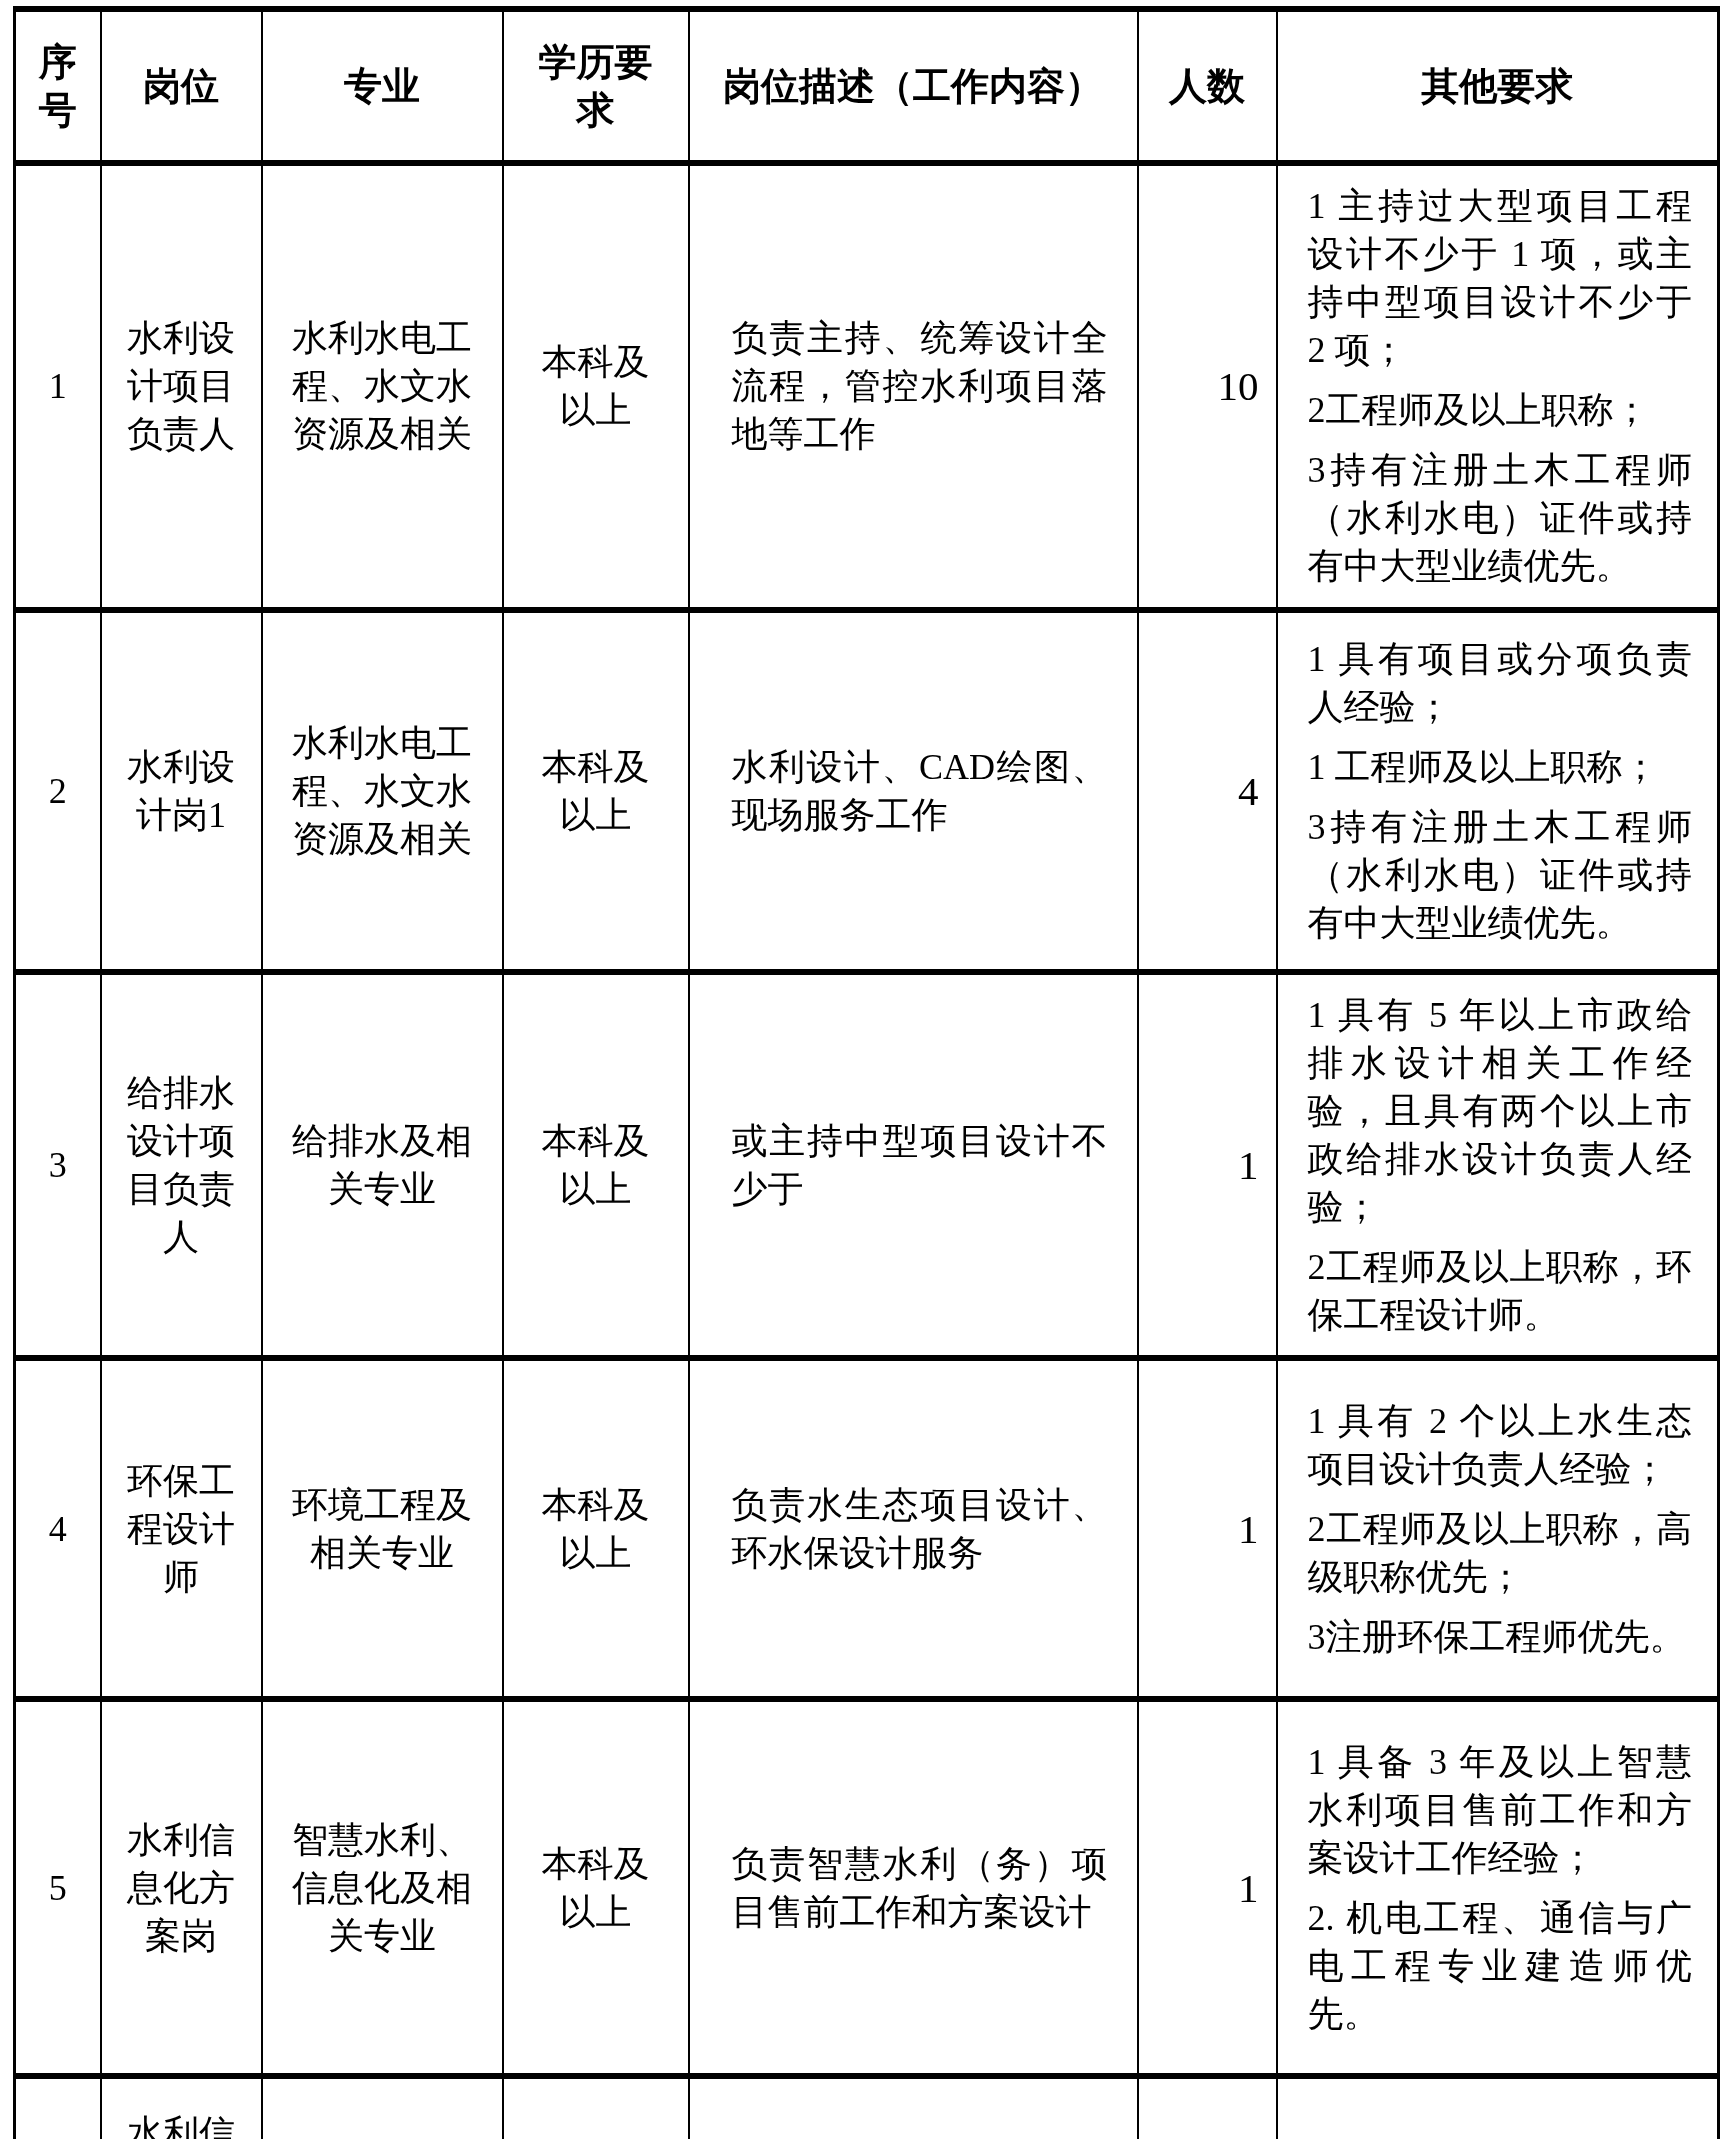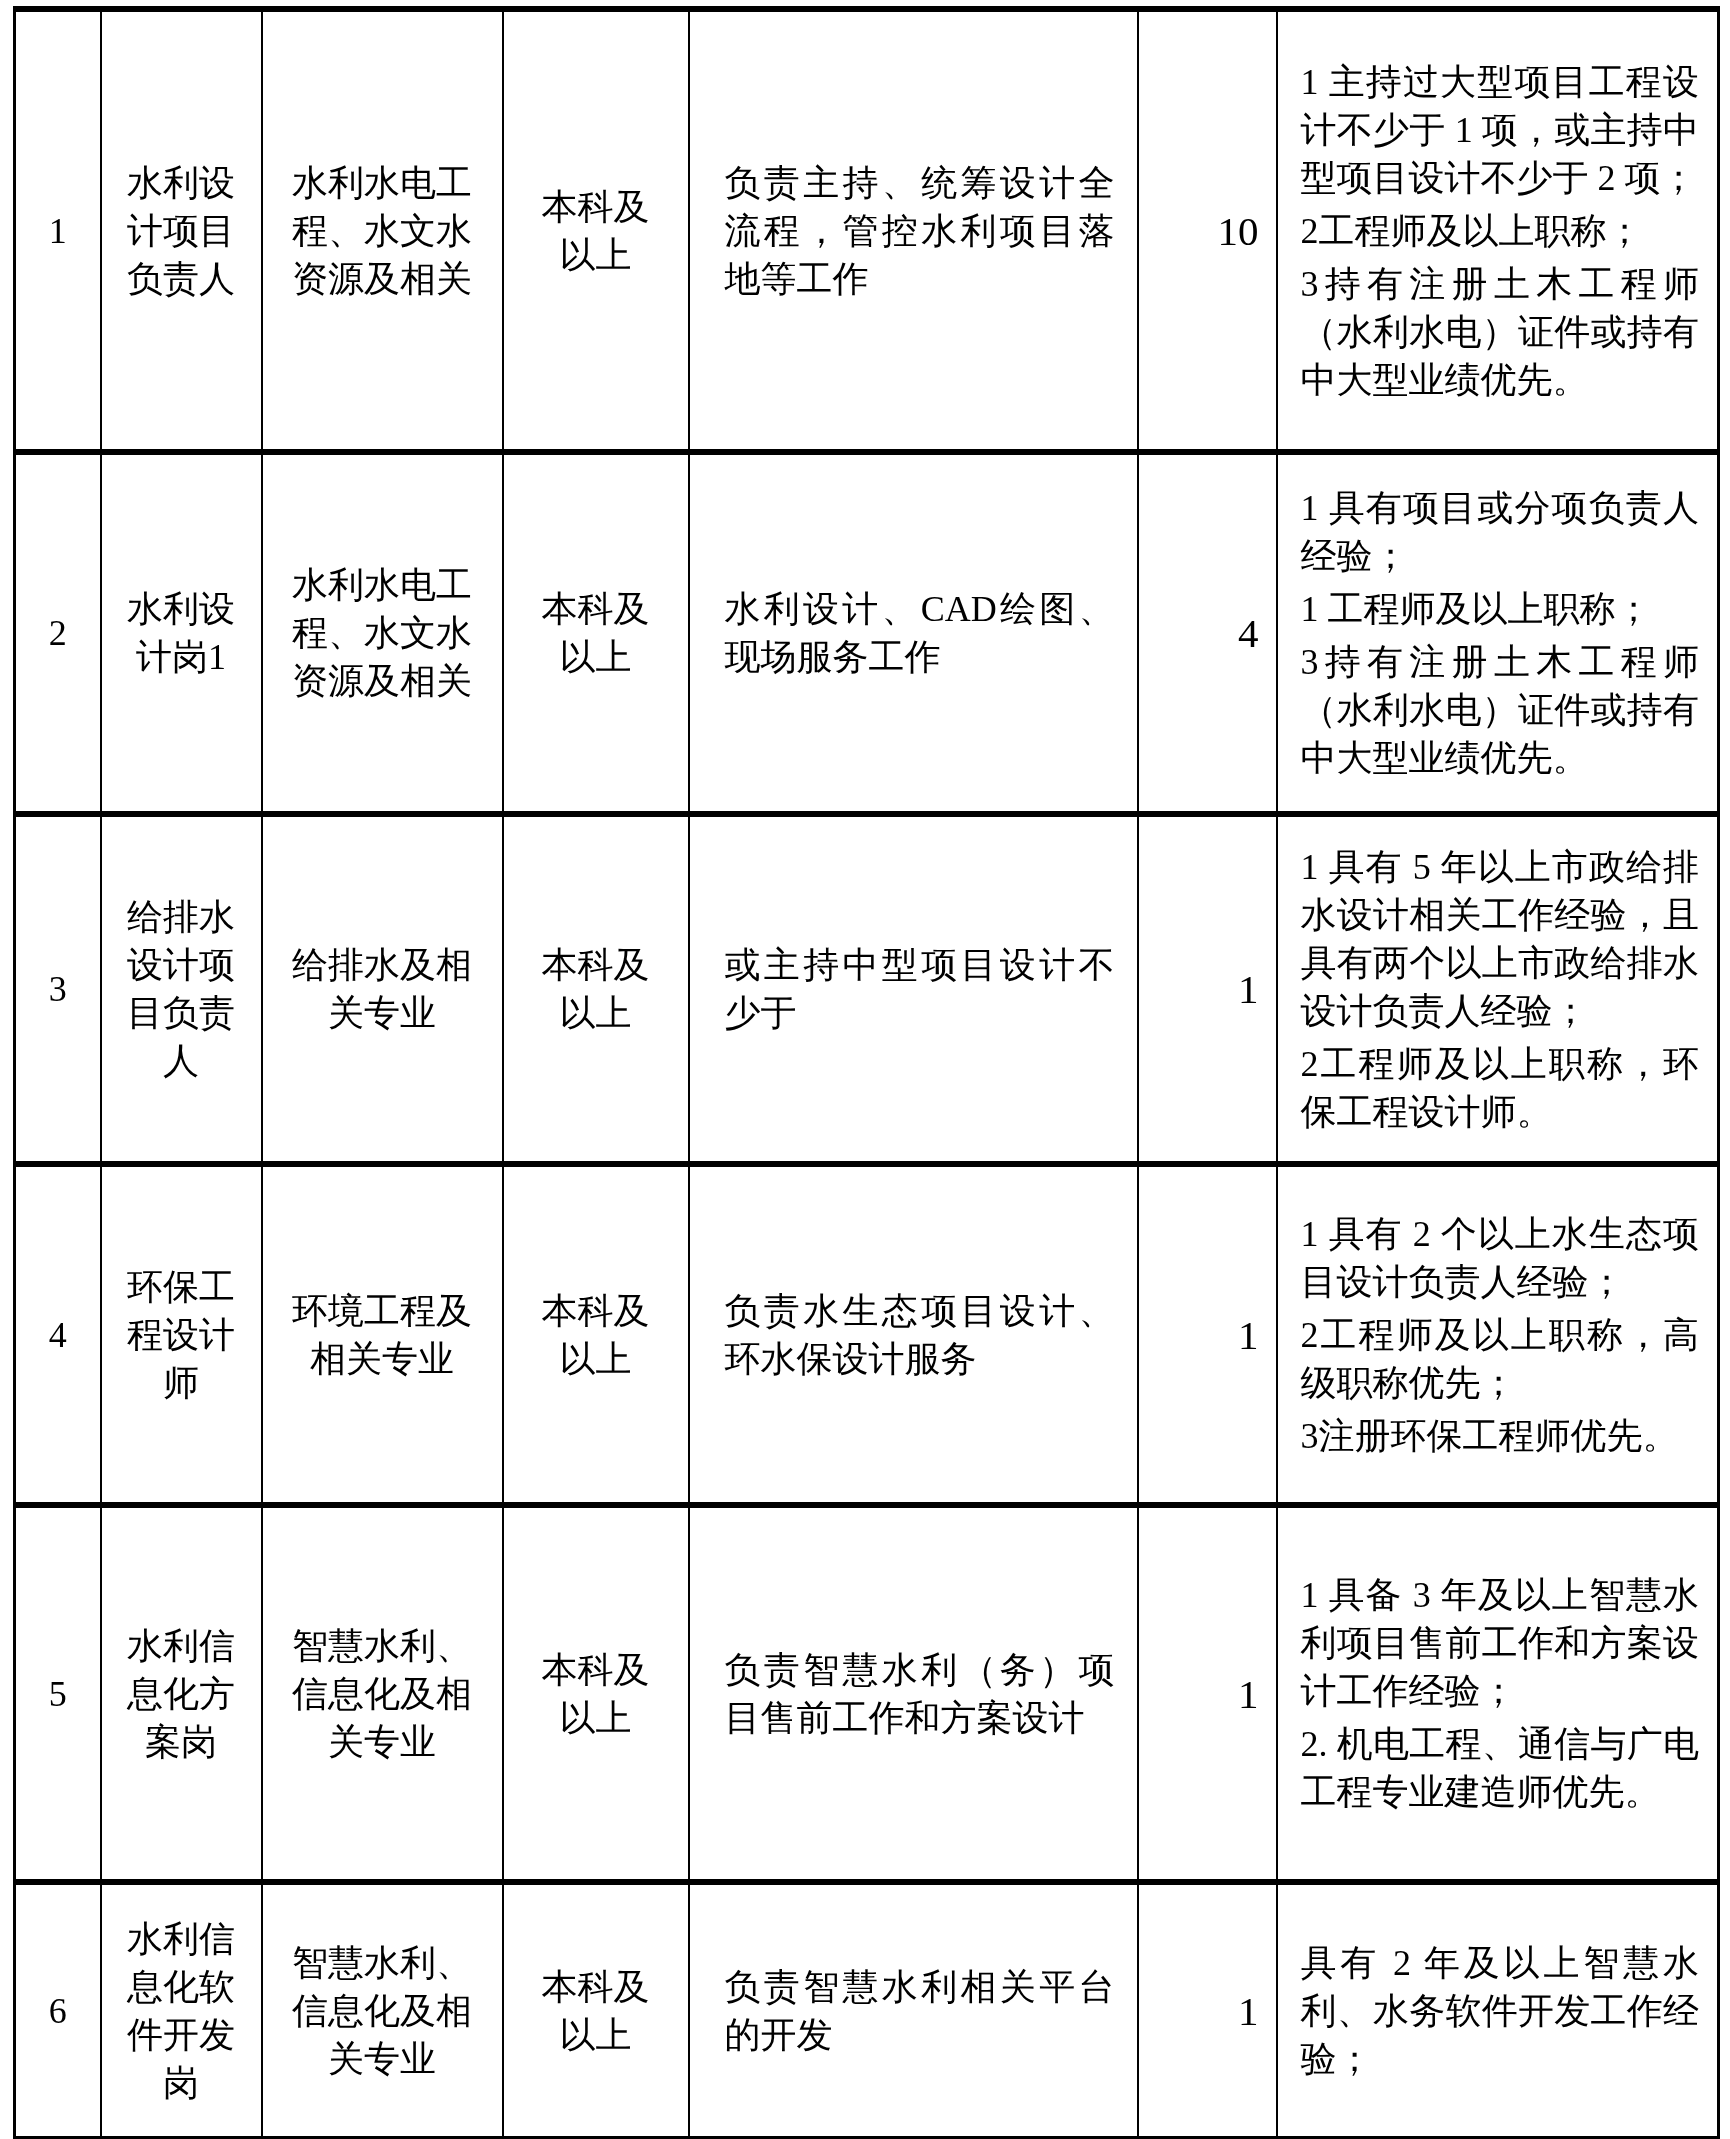--- a/index.html
+++ b/index.html
@@ -31,21 +31,21 @@
     font-size:36px;
     line-height:48px;
     padding:4.3px 17px;
     word-break:break-all;
     overflow:hidden;
   }
   th{font-weight:700;font-size:38px;}
   td.cell-degree,th.h-degree{padding-left:23.5px;padding-right:23.5px;}
   td.cell-desc{text-align:left;padding-left:30px;}
   td.cell-other{text-align:left;padding-left:18px;padding-right:13px;}
-  td.cell-other p,td.cell-desc p{margin:5px;text-align:justify;}
+  td.cell-other p,td.cell-desc p{margin:12px;text-align:justify;}
   td.cell-count,td.cell-total-count{font-size:41px;text-align:right;}
   p:empty{display:none;}
   tr.r-head{height:154px;}
   tr.r1{height:443px;}
   tr.r2{height:362px;}
   tr.r3{height:350px;}
   tr.r4{height:341px;}
   tr.r5{height:377px;}
   tr.r6{height:257px;}
 </style>
@@ -57,20 +57,29 @@
     <colgroup>
       <col class="c-no">
         <col class="c-post">
         <col class="c-major">
         <col class="c-degree">
       <col class="c-desc">
         <col class="c-count">
         <col class="c-other">
     </colgroup>
     <tbody>
+      <tr class="r-head">
+        <th class="h-no">序号</th>
+        <th class="h-post">岗位</th>
+        <th class="h-major">专业</th>
+        <th class="h-degree">学历要求</th>
+        <th class="h-desc">岗位描述（工作内容）</th>
+        <th class="h-count">人数</th>
+        <th class="h-other">其他要求</th>
+      </tr>
 
       <tr class="r1">
         <td class="cell-no">1</td>
         <td class="cell-post">水利设计项目负责人</td>
         <td class="cell-major">水利水电工程、水文水资源及相关</td>
         <td class="cell-degree">本科及以上</td>
         <td class="cell-desc">
             <p>负责主持、统筹设计全流程，管控水利项目落地等工作</p>
           </td>
         <td class="cell-count">10</td>

